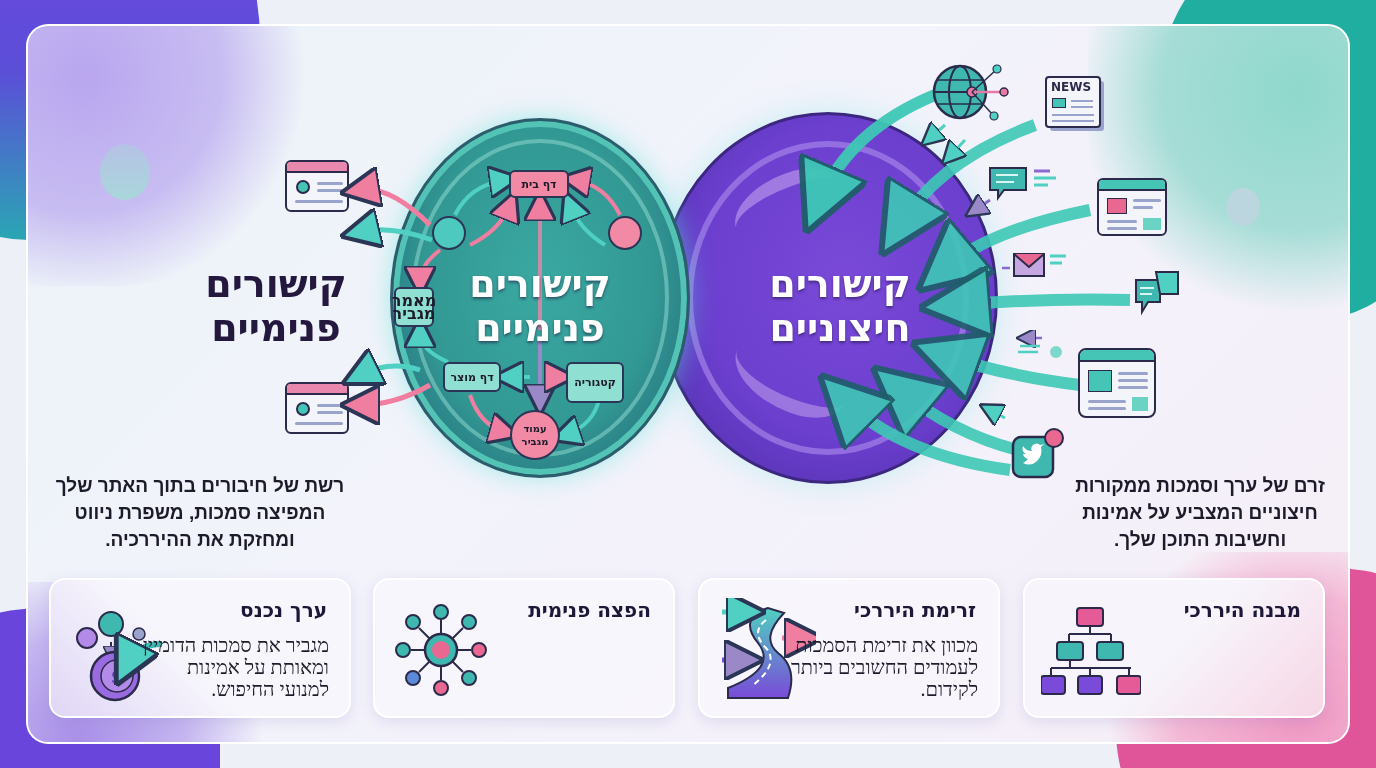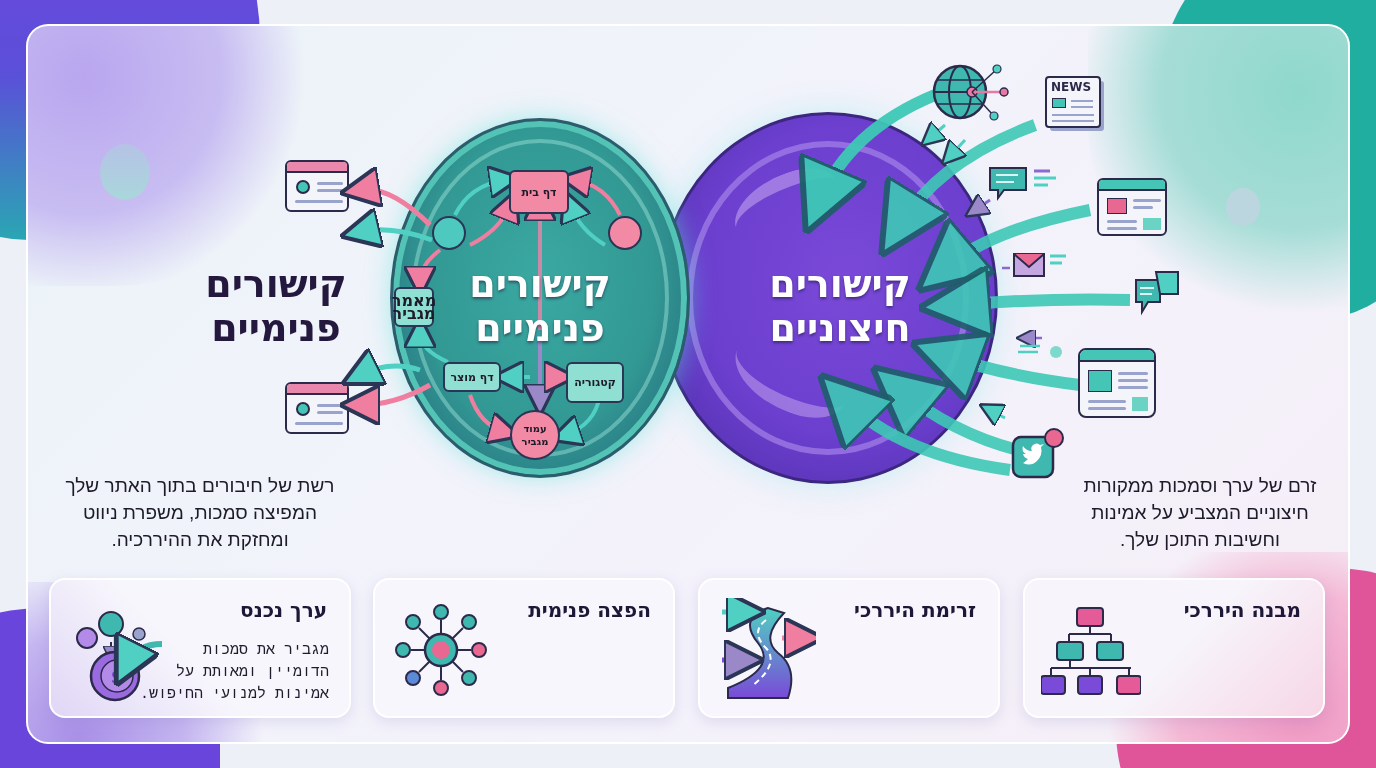--- a/index.html
+++ b/index.html
@@ -34,21 +34,21 @@
   .side-title {
     position: absolute; direction: rtl; text-align: center;
     font-family: "DejaVu Sans", sans-serif; font-weight: bold;
     color: #24183e; font-size: 38px; line-height: 44px;
   }
   .side-title.left { left: 196px; top: 262px; width: 160px; }
 
   .desc {
     position: absolute; direction: rtl; text-align: center;
     font-family: "Liberation Sans", sans-serif;
-    color: #1d1b2a; font-size: 19px; line-height: 27px;
+    color: #1d1b2a; font-size: 19px; line-height: 27px; font-weight: bold;
   }
   .desc.left { left: 50px; top: 472px; width: 300px; }
   .desc.right { left: 1060px; top: 472px; width: 280px; }
 
   
   .coin { position: absolute; border-radius: 50%; }
   .coin-left {
     left: 390px; top: 118px; width: 300px; height: 360px;
     background: radial-gradient(ellipse at 50% 45%, #3aa9a1 0%, #329893 55%, #2a7e86 75%, #e27ea4 92%, #ce5f8f 100%);
     box-shadow: 0 0 0 6px #53c3b6 inset, 0 0 24px rgba(90,230,220,0.5);
@@ -84,21 +84,21 @@
   .node {
     position: absolute; direction: rtl; text-align: center;
     font-family: "DejaVu Sans", sans-serif; font-weight: bold;
     font-size: 11px; line-height: 13px; color: #1d1b2a;
     border: 2px solid #2b3555; border-radius: 6px;
     display: flex; align-items: center; justify-content: center;
   }
   .node.pink { background: #f28aa6; }
   .node.teal { background: #8fe0d2; }
   .node.round { border-radius: 50%; }
-  .n-home { left: 509px; top: 170px; width: 60px; height: 44px; }
+  .n-home { left: 509px; top: 170px; width: 60px; height: 28px; }
   .n-article { left: 394px; top: 287px; width: 40px; height: 40px; font-size: 16px; }
   .n-product { left: 443px; top: 362px; width: 58px; height: 30px; }
   .n-category { left: 566px; top: 362px; width: 58px; height: 41px; }
   .n-about { left: 510px; top: 410px; width: 50px; height: 50px; font-size: 10px; }
 
   .dot { position: absolute; border-radius: 50%; border: 2px solid #2b3555; }
   .d1 { left: 432px; top: 216px; width: 34px; height: 34px; background: #4ec9c0; }
   .d2 { left: 608px; top: 216px; width: 34px; height: 34px; background: #f28aa6; }
 
   svg.arrows { position: absolute; left: 0; top: 0; pointer-events: none; }
@@ -121,22 +121,22 @@
     border-radius: 16px; border: 2px solid rgba(255,255,255,0.95);
     background: rgba(247,246,252,0.92);
     box-shadow: 0 4px 14px rgba(130,110,190,0.18);
   }
   .card .ctitle {
     position: absolute; right: 22px; top: 18px; direction: rtl;
     font-family: "DejaVu Sans", sans-serif; font-weight: bold;
     font-size: 20px; color: #1e1838;
   }
   .card .ctext {
-    position: absolute; right: 20px; top: 60px; width: 190px; direction: rtl; text-align: right;
-    font-family: Liberation Mono, monospace; font-size: 15px; line-height: 22px; color: #1e1c2c;
+    position: absolute; right: 20px; top: 54px; width: 190px; direction: rtl; text-align: right;
+    font-family: Liberation Serif, serif; font-size: 20px; line-height: 22px; color: #1e1c2c;
   }
   .card .cicon { position: absolute; left: 16px; top: 18px; width: 100px; height: 104px; }
   .card1 { left: 1023px; background: linear-gradient(135deg,#f7f5fb 50%, #f7d6e6 100%); }
   .card2 { left: 698px; }
   .card3 { left: 373px; }
   .card4 { left: 49px; background: linear-gradient(225deg,#f7f6fc 55%, #e0d6f6 100%); }
 </style>
 </head>
 <body>
 
@@ -373,20 +373,21 @@
           <stop offset="1" stop-color="#7a4ad8"></stop>
         </linearGradient>
       </defs>
     <path d="M52,10 q-30,10 -10,35 q20,25 -30,45 l0,10 l60,0 q10,-30 -10,-45 q-18,-15 6,-40 z" fill="url(#rg)" stroke="#2b2a4a" stroke-width="2"></path>
     <path d="M50,22 q-16,12 0,28 q14,16 -14,38" stroke="#ffffff" stroke-width="2" fill="none" stroke-dasharray="6 4"></path>
     <path d="M6,14 h24" stroke="#4fd0c2" stroke-width="5" marker-end="url(#ah-teal)"></path>
     <path d="M66,40 h22" stroke="#f07ea0" stroke-width="5" marker-end="url(#ah-pink)"></path>
     <path d="M6,62 h22" stroke="#7a4ad8" stroke-width="5" marker-end="url(#ah-purp)"></path>
   </svg>
   <div class="ctitle">זרימת היררכי</div>
+  <div class="ctext">מכוון את זרימת הסמכות לעמודים החשובים ביותר לקידום.</div>
 </div>
 
 <div class="card card3">
   <svg class="cicon" viewBox="0 0 100 104">
     <circle cx="50" cy="52" r="16" fill="#3fb8b0" stroke="#2b2a4a" stroke-width="2.5"></circle>
     <circle cx="50" cy="52" r="9" fill="#e86891"></circle>
     <g stroke="#2b2a4a" stroke-width="2">
       <line x1="50" y1="36" x2="50" y2="22"></line>
         <line x1="50" y1="68" x2="50" y2="82"></line>
       <line x1="34" y1="52" x2="20" y2="52"></line>

